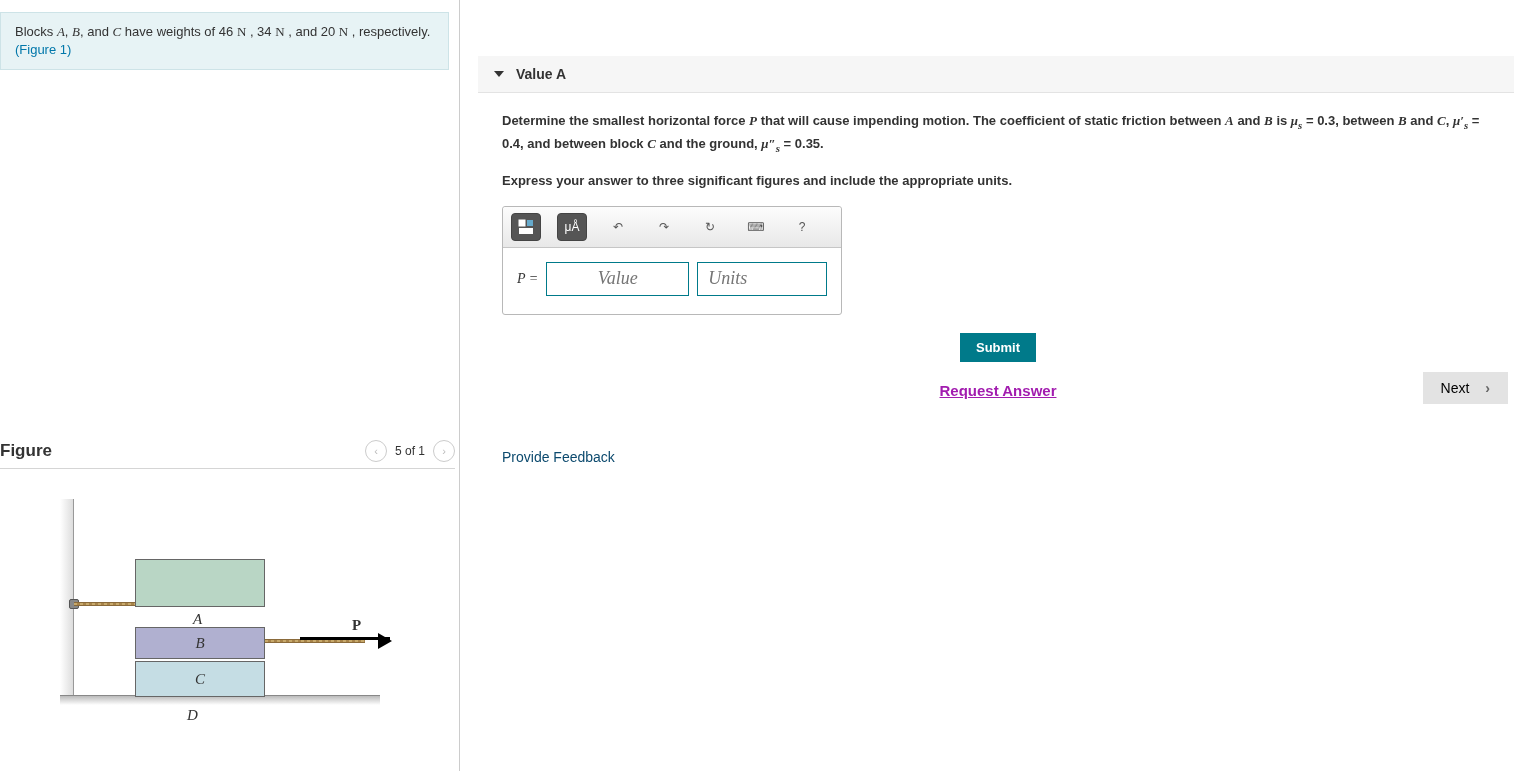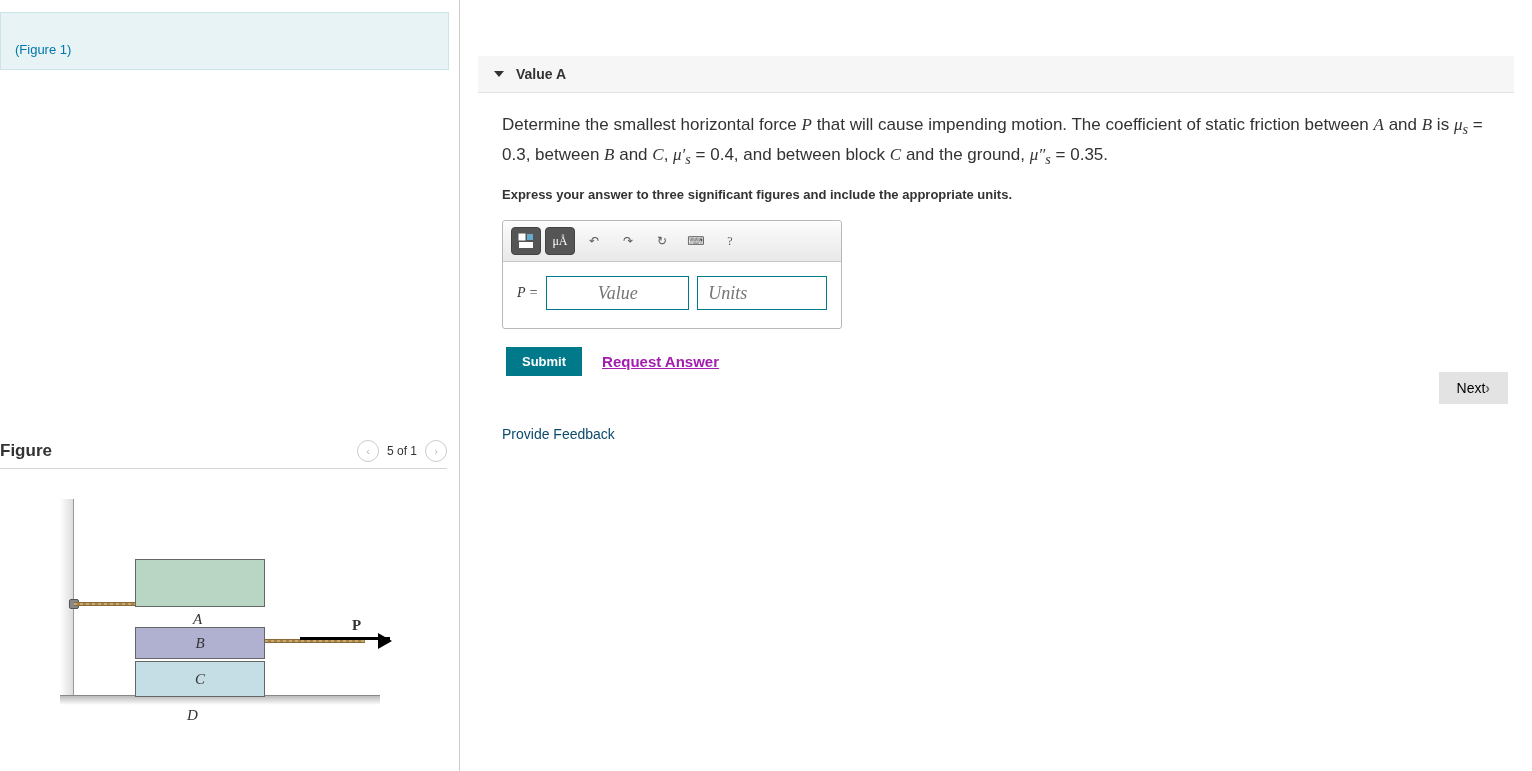--- a/index.html
+++ b/index.html
@@ -28,21 +28,21 @@
     color: #333;
   }
   .problem-intro .figref { color: #0077aa; }
   .math-it { font-family: "Times New Roman", serif; font-style: italic; }
   .math-up { font-family: "Times New Roman", serif; }
 
   .figure-section {
     position: absolute;
     top: 440px;
     left: 0;
-    right: 12px;
+    right: 4px;
   }
   .figure-header {
     display: flex;
     align-items: center;
     justify-content: space-between;
     border-bottom: 1px solid #d5d5d5;
     padding-bottom: 6px;
     margin-bottom: 30px;
   }
   .figure-title { font-size: 17px; font-weight: bold; }
@@ -103,78 +103,77 @@
   }
   .part-header {
     display: flex; align-items: center; gap: 12px;
     background: #f6f6f6; border-bottom: 1px solid #e3e3e3;
     padding: 10px 16px; margin-top: 56px; margin-bottom: 18px;
   }
   .caret-down { width:0;height:0;border-left:5px solid transparent;border-right:5px solid transparent;border-top:6px solid #333; }
   .part-title { font-weight: bold; font-size: 14px; }
 
   .question-block { padding: 0 24px; }
-  .qtext { font-size: 17px; line-height: 1.6; margin-bottom: 16px; }
+  .qtext { font-size: 13px; line-height: 1.6; margin-bottom: 16px; font-weight: bold; }
   .instr { font-weight: bold; margin: 10px 0 18px 0; font-size: 13px; }
 
   .answer-box {
     border: 1px solid #b8b8b8; border-radius: 3px;
     width: 340px; padding: 0; background: #fff;
   }
   .toolbar {
     background: linear-gradient(#fcfcfc,#e8e8e8);
     border-bottom: 1px solid #c6c6c6;
-    padding: 6px 8px; display:flex; gap:4px; align-items:flex-end;
+    padding: 6px 8px; display:flex; gap:16px; align-items:flex-end;
     border-radius: 3px 3px 0 0;
-    font-family: Liberation Serif, serif;
   }
   .tb-btn {
     min-width: 30px; height: 28px; border-radius: 4px;
     background: #555; color:#fff; display:inline-flex; align-items:center; justify-content:center;
     font-size:12px; border:1px solid #444; cursor:pointer;
   }
   .tb-btn.light { background: transparent; color:#555; border-color:transparent; }
 
   .input-row {
     display:flex; align-items:center; gap:8px; padding: 14px 14px 18px 14px;
   }
   .var-label { font-family:"Times New Roman",serif; font-style:italic; font-size:14px; white-space:nowrap; }
   .ans-input {
     height: 34px; border:1px solid #007a8a; padding: 0 10px;
     font-family:"Times New Roman",serif; font-style:italic; font-size:18px; color:#888;
     outline:none;
   }
   .value-inp { width: 143px; text-align: center; }
   .units-inp { width: 130px; }
 
-  .submit-row { display:flex; align-items:center; gap:20px; margin-top:18px; padding-left:4px; }
+  .submit-row { display:flex; align-items:center; gap:20px; margin-top:18px; padding-left:4px;flex-direction:column; }
   .submit-btn {
     background:#007a8a; color:#fff; border:none; padding:7px 16px;
     font-size:13px; font-weight:bold; cursor:pointer;
   }
   .req-answer { color:#a21caf; text-decoration:underline; font-size:15px; font-weight:bold; cursor:pointer; }
 
   .provide-feedback {
     color:#0c4a6e; font-size:14px; margin-top:50px; cursor:pointer;
     padding-left: 0;
   }
   .next-btn {
     position:absolute; right:24px; top: 372px;
     background:#e3e3e3; border:none; padding:8px 18px; font-size:14px; cursor:pointer;
-    display:flex; align-items:center; gap:0;
+    display:flex; align-items:center; gap:16px;
   }
   .next-btn .chev { font-weight:bold; color:#666; }
 </style>
 </head>
 <body>
 
 <div class="left-pane">
 
   <div class="problem-intro">
-    <br>
+    <span>Blocks <span class="math-it">A</span>, <span class="math-it">B</span>, and <span class="math-it">C</span> have weights of 46 <span class="math-up">N</span> , 34 <span class="math-up">N</span> , and 20 <span class="math-up">N</span> , respectively.</span><br>
     <span class="figref">(Figure 1)</span>
   </div>
 
   <div class="figure-section">
     <div class="figure-header">
       <div class="figure-title">Figure</div>
       <div class="fig-nav">
         <span class="nav-btn">‹</span>
         <span>5 of 1</span>
         <span class="nav-btn">›</span>

